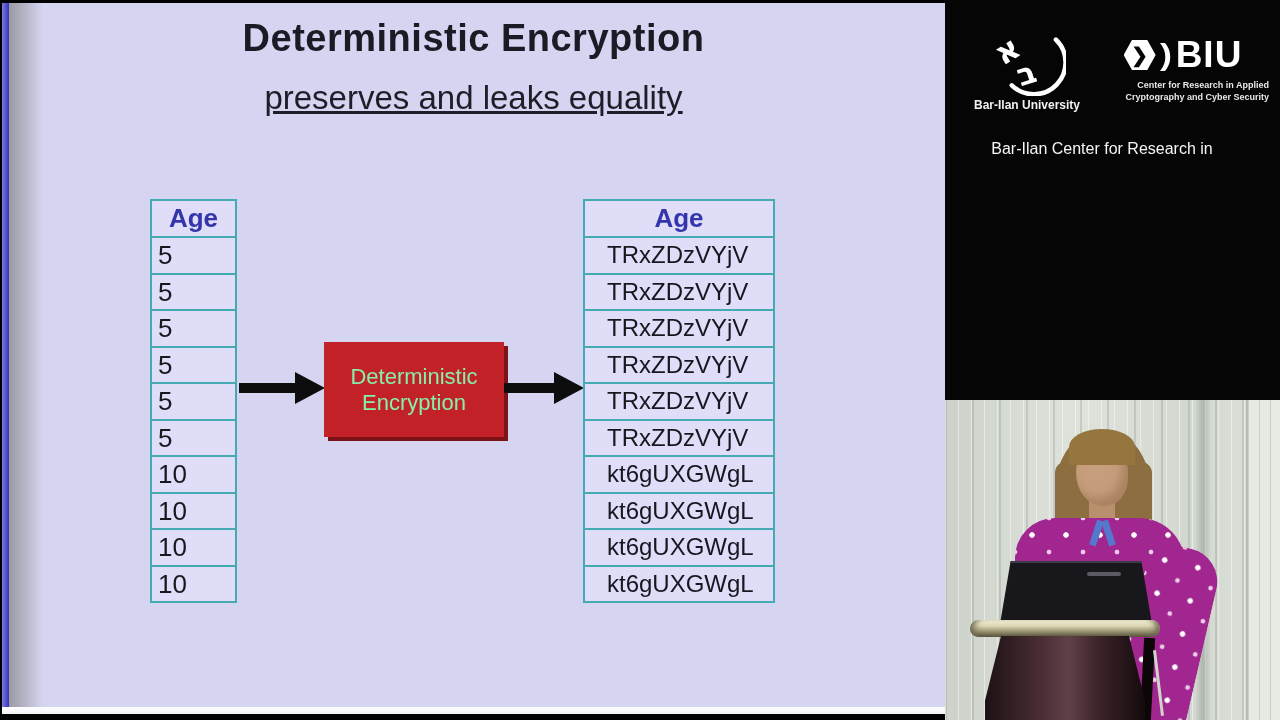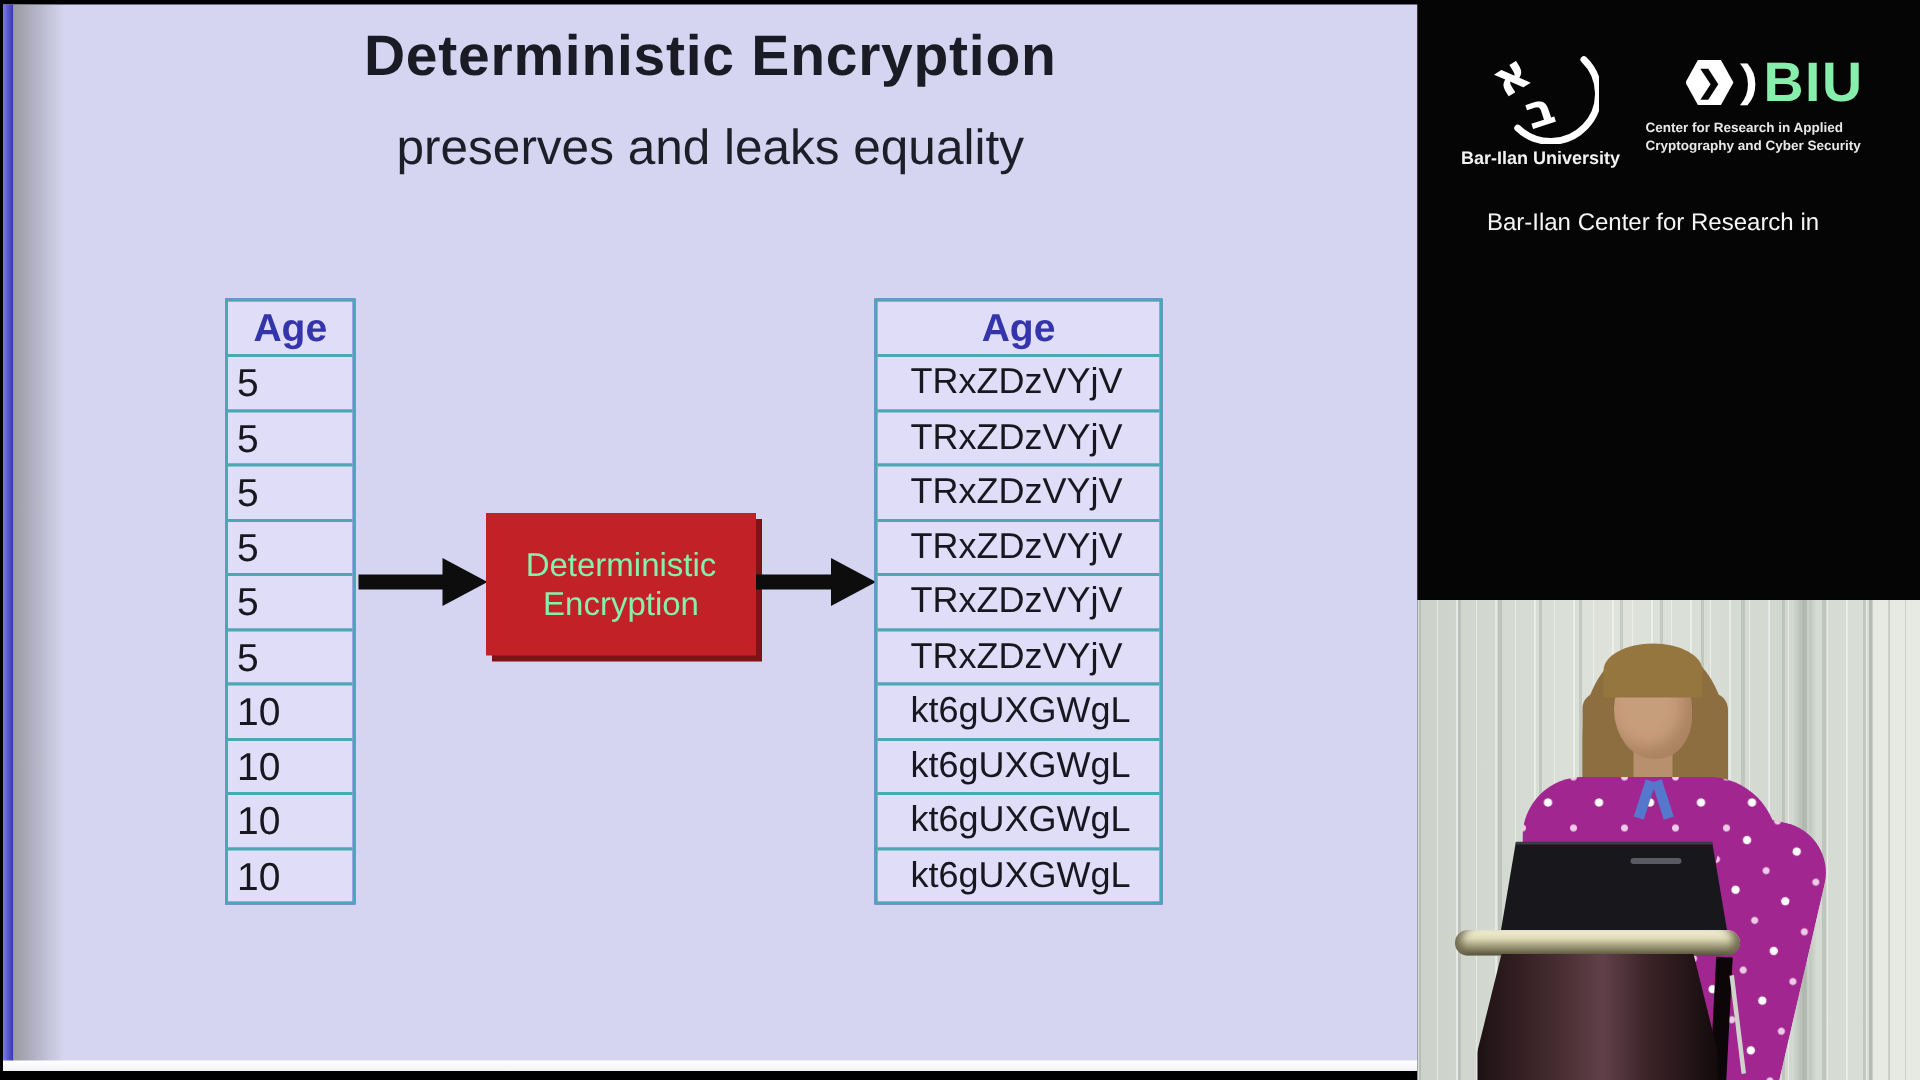--- a/index.html
+++ b/index.html
@@ -13,24 +13,24 @@
   .edge-blue { position:absolute; left:0; top:0; width:7px; height:711px;
                background:linear-gradient(90deg,#7b7be6,#3434b8); }
   .edge-fade { position:absolute; left:7px; top:0; width:34px; height:711px;
                background:linear-gradient(90deg,#9a9aa2,rgba(213,213,242,0)); }
   .slide-bottom { position:absolute; left:0; bottom:0; width:943px; height:7px;
                   background:linear-gradient(#ffffff,#f2f2f6); }
 
   .slide-title { position:absolute; left:0; top:14px; width:943px; text-align:center;
                  font-size:38px; font-weight:600; color:#1b1b26; letter-spacing:0.5px; }
   .slide-subtitle { position:absolute; left:0; top:76px; width:943px; text-align:center;
-                    font-size:33px; font-weight:400; color:#1e1e28; }
-
-  
-  .dtable { position:absolute; top:196px; border:2px solid #45aab2; background:#6d28d9; }
+                    font-size:33px; font-weight:400; color:#1e1e28;text-decoration:underline; }
+
+  
+  .dtable { position:absolute; top:196px; border:2px solid #45aab2; background:#f97316; }
   .dtable-left  { left:148px; width:87px; }
   .dtable-right { left:581px; width:192px; }
   .dt-header { height:35px; line-height:35px; text-align:center; font-weight:bold;
                font-size:26px; color:#3434ab; background:#dfddf8; }
   .dt-cell { height:36.5px; border-top:2px solid #45aab2; background:#dfddf8;
              color:#17171f; padding-left:6px; }
   .dtable-left  .dt-cell { font-size:26px; line-height:34px; }
   .dtable-right .dt-cell { font-size:24px; line-height:34px; padding-left:22px; }
 
   
@@ -56,23 +56,23 @@
   .logo-barilan svg { display:block; margin:0 auto; }
   .logo-barilan .label { font-size:12px; font-weight:bold; color:#f2f2f2; margin-top:2px; }
 
   .logo-biu { position:absolute; left:152px; top:36px; width:172px; }
   .biu-row { display:flex; align-items:center; gap:5px; justify-content:center; }
   .hex { width:32px; height:30px; background:#fff; position:relative;
          clip-path:polygon(26% 0,74% 0,100% 50%,74% 100%,26% 100%,0 50%);
          display:flex; align-items:center; justify-content:center; }
   .hex span { color:#050505; font-size:20px; font-weight:900; line-height:30px; }
   .paren { color:#fff; font-size:30px; font-weight:900; transform:scaleX(1.2); }
-  .biu-acronym { color:#86efac; font-size:37px; font-weight:800; letter-spacing:1px;
+  .biu-acronym { color:#ffffff; font-size:37px; font-weight:800; letter-spacing:1px;
                  line-height:38px; }
-  .biu-tagline { text-align:left; font-size:9px; font-weight:bold; color:#e8e8e8;
+  .biu-tagline { text-align:right; font-size:9px; font-weight:bold; color:#e8e8e8;
                  line-height:12px; margin-top:5px; }
 
   .center-name { position:absolute; left:0; top:136px; width:314px; text-align:center;
                  font-size:16px; line-height:25px; color:#f5f5f5; }
   .event-block { position:absolute; left:0; top:224px; width:335px; text-align:center;
                  font-size:13px; line-height:26px; color:#f0f0f0; }
 
   
   .video { position:absolute; left:0; top:400px; width:335px; height:320px; overflow:hidden;
            background:

